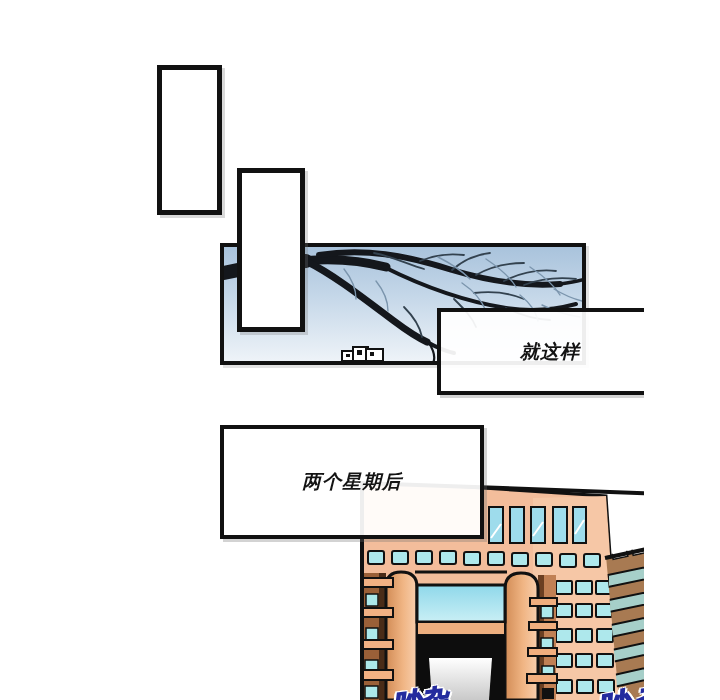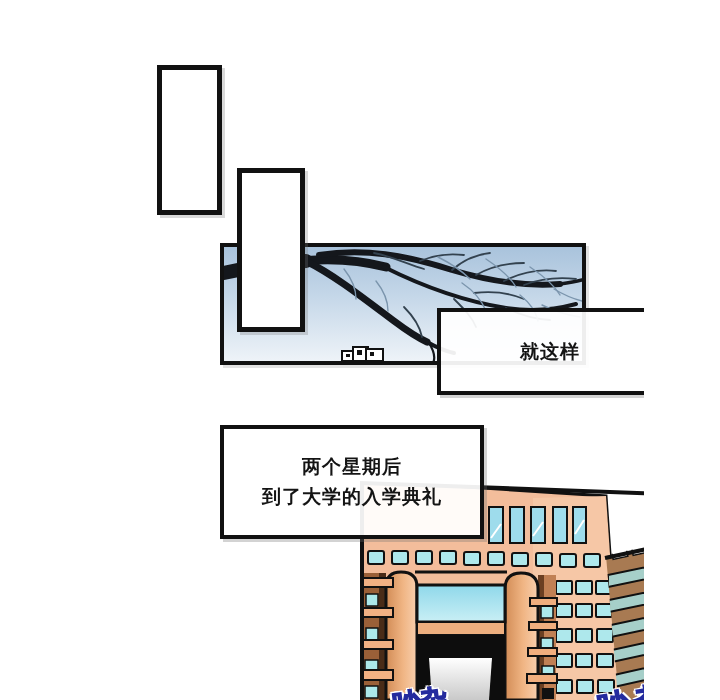--- a/index.html
+++ b/index.html
@@ -1,18 +1,18 @@
 <!DOCTYPE html>
 <html><head>
 <meta charset="utf-8">
 <style>
   html,body{margin:0;padding:0;background:#fff;}
   #page{
     position:relative;width:644px;height:700px;background:#fff;
-    overflow:hidden;font-family:"Liberation Sans",sans-serif;
+    overflow:hidden;font-family:"Liberation Sans",sans-serif;font-style:italic;
   }
   .frame{
     position:absolute;background:#fff;border:5px solid #111;
     box-shadow:3px 3px 0 rgba(120,120,120,.28);box-sizing:border-box;
   }
   .panel{
     position:absolute;border:4px solid #111;box-sizing:border-box;
     box-shadow:3px 3px 0 rgba(120,120,120,.22);
   }
   .narration{
@@ -237,19 +237,18 @@
 
     <path d="M362,700 L362,483 L693,495 L693,700" stroke="#111" stroke-width="4"></path>
   </svg>
 
   <div class="narration" style="left:437px;top:308px;width:226px;height:87px;">
     <span>就这样</span>
   </div>
 
   <div class="narration" style="left:220px;top:425px;width:264px;height:114px;">
     <span>两个星期后</span>
-    <span>到了大学的入学典礼</span>
   </div>
 
   <div class="sfx" style="left:393px;top:684px;font-size:27px;transform:rotate(-7deg);">吵杂</div>
   <div class="sfx" style="left:598px;top:682px;font-size:31px;letter-spacing:6px;transform:rotate(-10deg);">吵杂</div>
 
 </div>
 
 </body></html>

